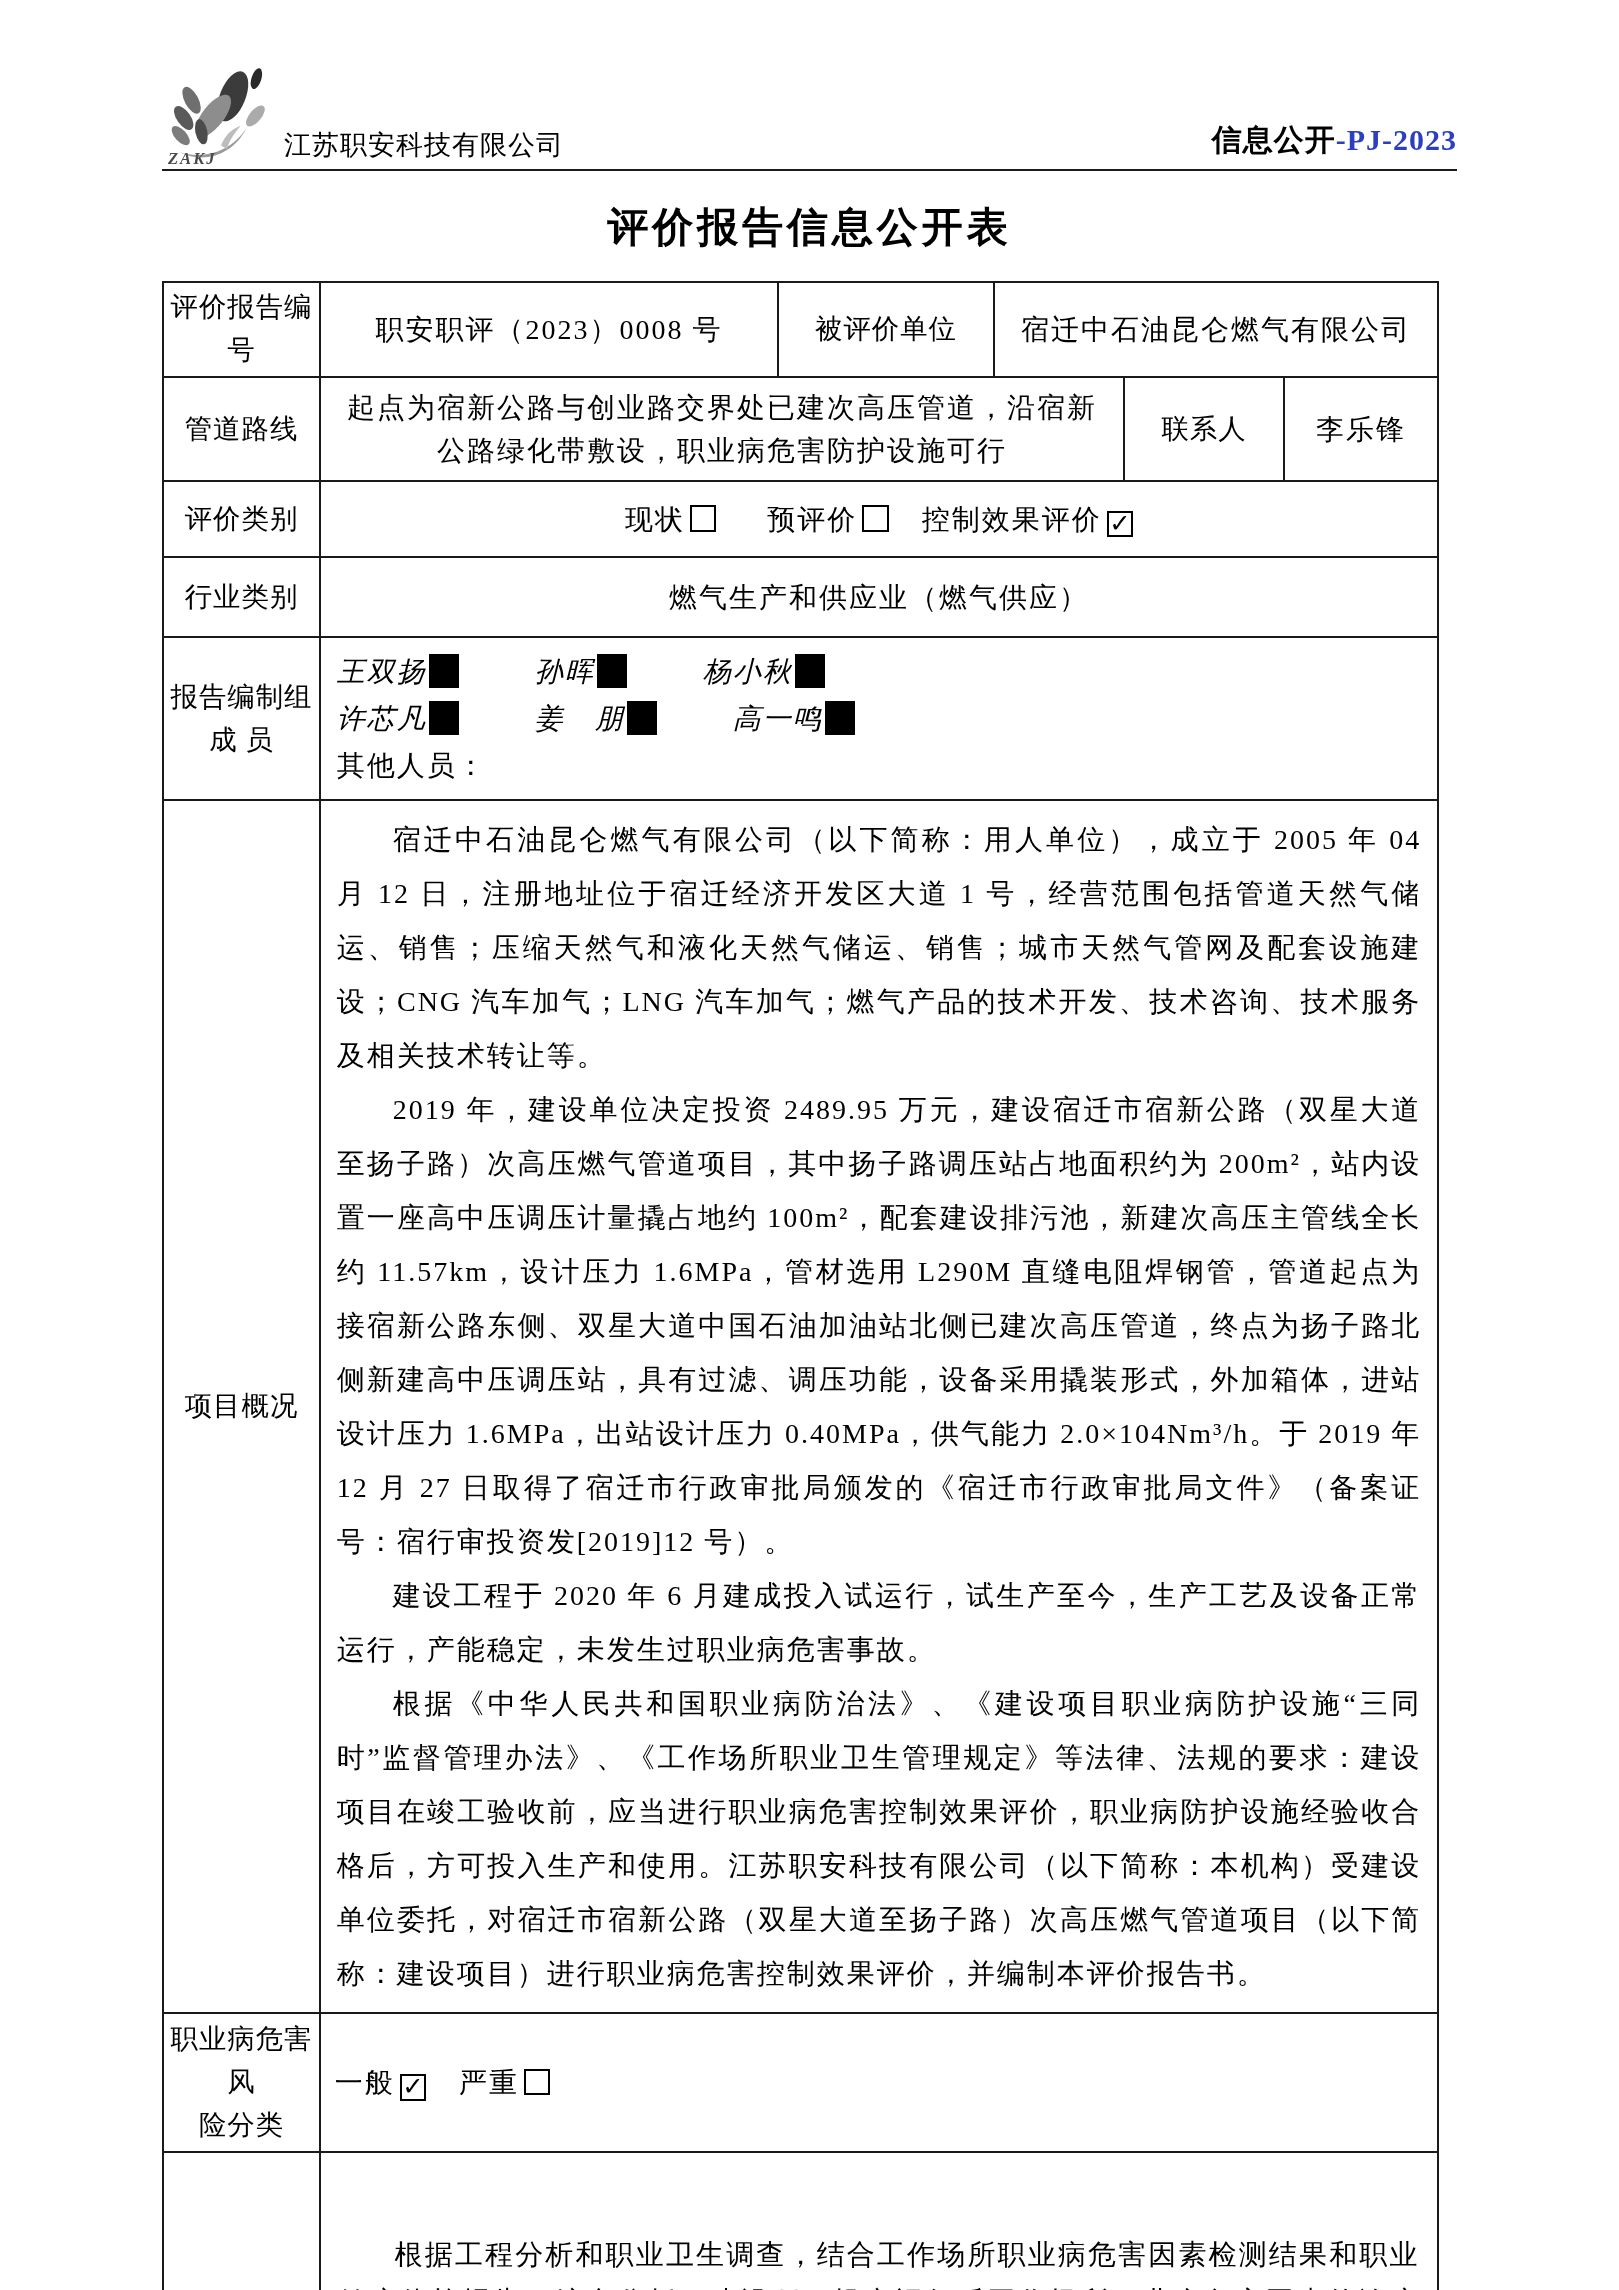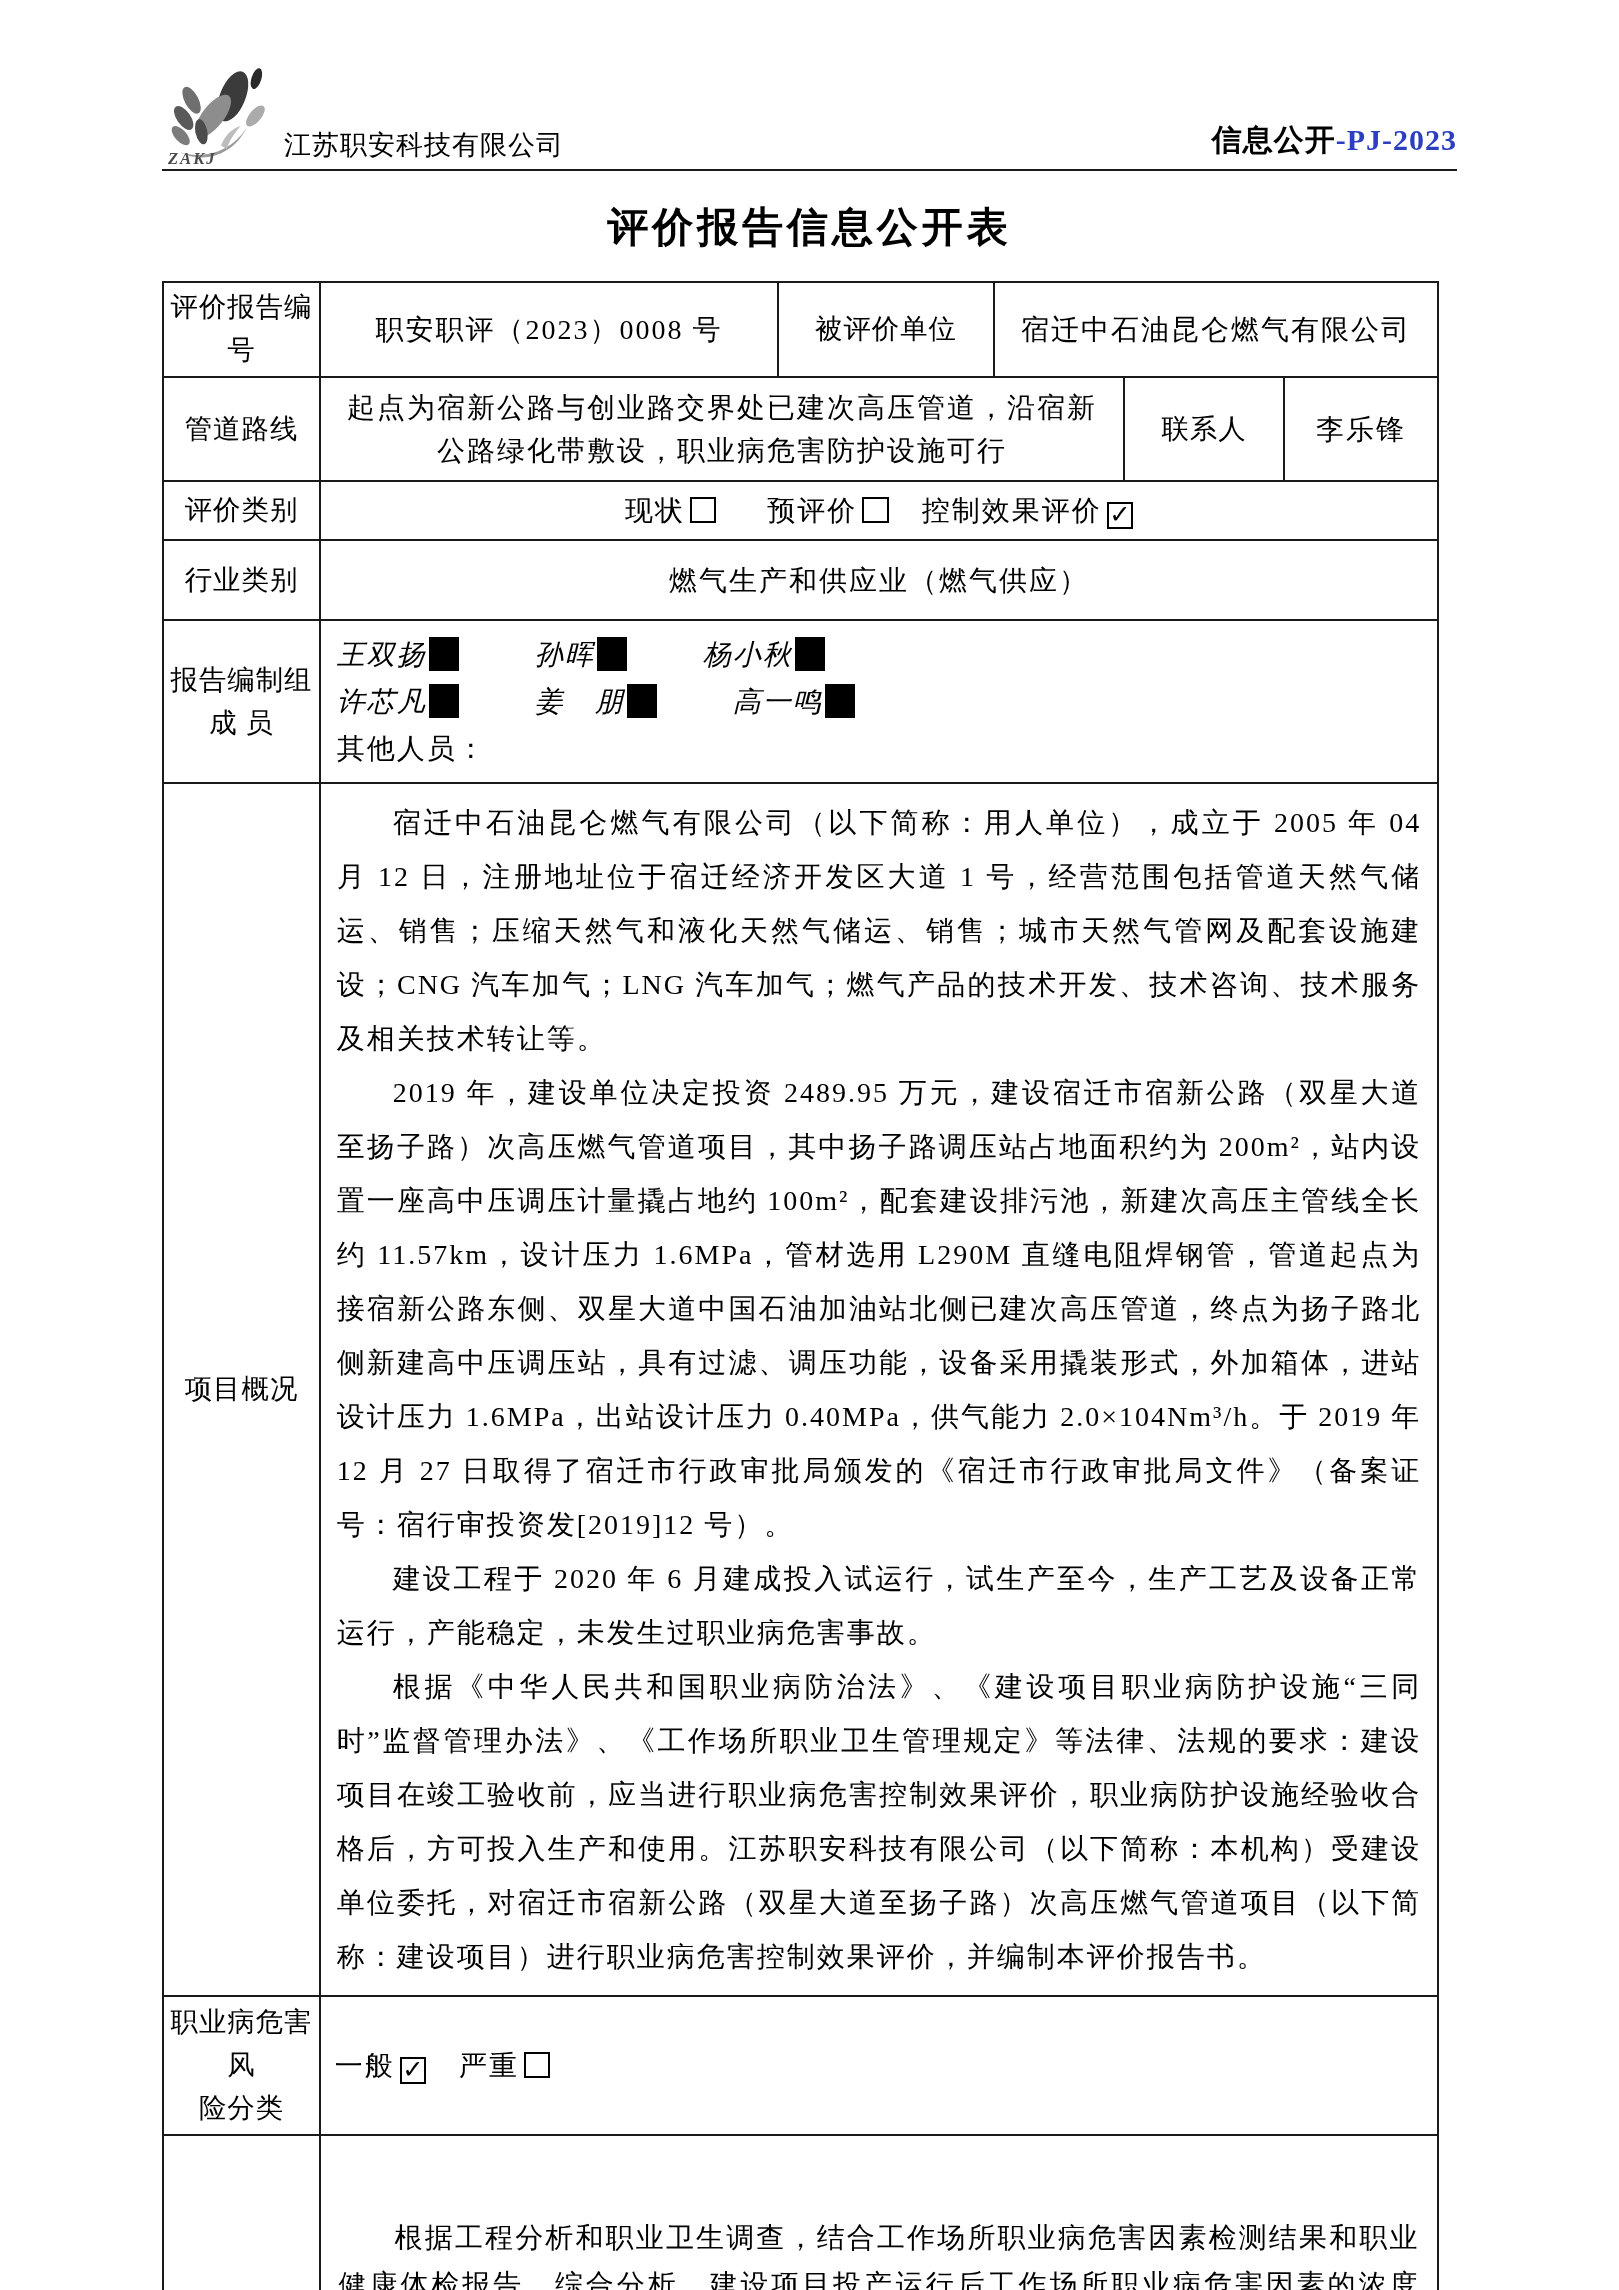--- a/index.html
+++ b/index.html
@@ -32,21 +32,21 @@
   table.main{ border-collapse:collapse; width:1274px; border:2.9px solid #1a1a1a; table-layout:fixed; }
   td{ border:2px solid #1a1a1a; vertical-align:middle; }
   td.lbl{
     text-align:center; font-size:27.4px; letter-spacing:1px; padding:3.9px 2px; line-height:43px;
   }
   td.lbl span{ display:block; }
   .val{ font-size:28px; letter-spacing:2px; line-height:43px; padding:3.9px 13.7px; }
   .center{ text-align:center;margin-top:8px; }
   .r1 td{ height:59px; }
   .r2 td{ height:104px; }
-  .r3 td{ height:59px; }
+  .r3 td{ height:76px; }
   .r4 td{ height:80px; }
   .r5 td{ height:153px; }
   .r7 td{ height:94px; }
   .r8 td{ height:345px; }
   
   .opt{ white-space:nowrap; }
   .cbx{
     display:inline-block; width:26.5px; height:26.5px; border:2.9px solid #000;
     margin-left:4.9px; vertical-align:-2.9px; text-align:center; line-height:21.6px;
     font-size:25.5px; font-weight:bold; letter-spacing:0;

